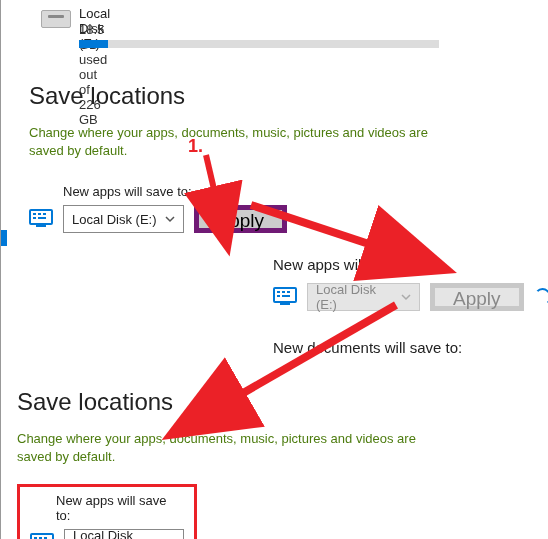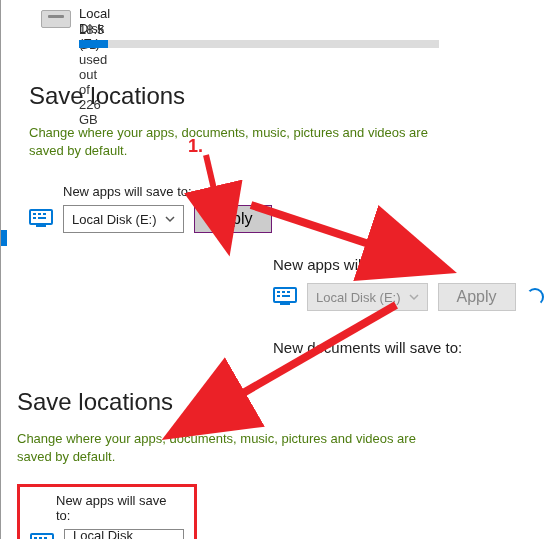--- a/index.html
+++ b/index.html
@@ -52,22 +52,22 @@
     display: flex; align-items: center; justify-content: space-between;
     border: 1px solid #888; background: #fff; height: 28px;
     padding: 0 8px; min-width: 112px; font-size: 13px; cursor: pointer;
   }
   .dropdown .chev {
     margin-left: 8px; width: 10px; height: 10px;
   }
   .dropdown .chev svg { display: block; }
 
   .apply-btn {
-    height: 28px; padding: 0 18px; border: 1px solid #701a75;
-    background: #ccc; font-size: 16px; cursor: pointer; text-align: center;
+    height: 28px; padding: 0 18px; border: 5px solid #701a75;
+    background: #ccc; font-size: 19px; cursor: pointer; text-align: center;
   }
   .apply-btn.light {
     background: #e5e5e5; border-color: #c8c8c8; color: #888;
   }
   .dropdown.light {
     border-color: #c8c8c8; color: #888; background: #e5e5e5;
   }
 
   .redbox { border: 3px solid #eb2127; padding: 6px 10px 10px; }
 

